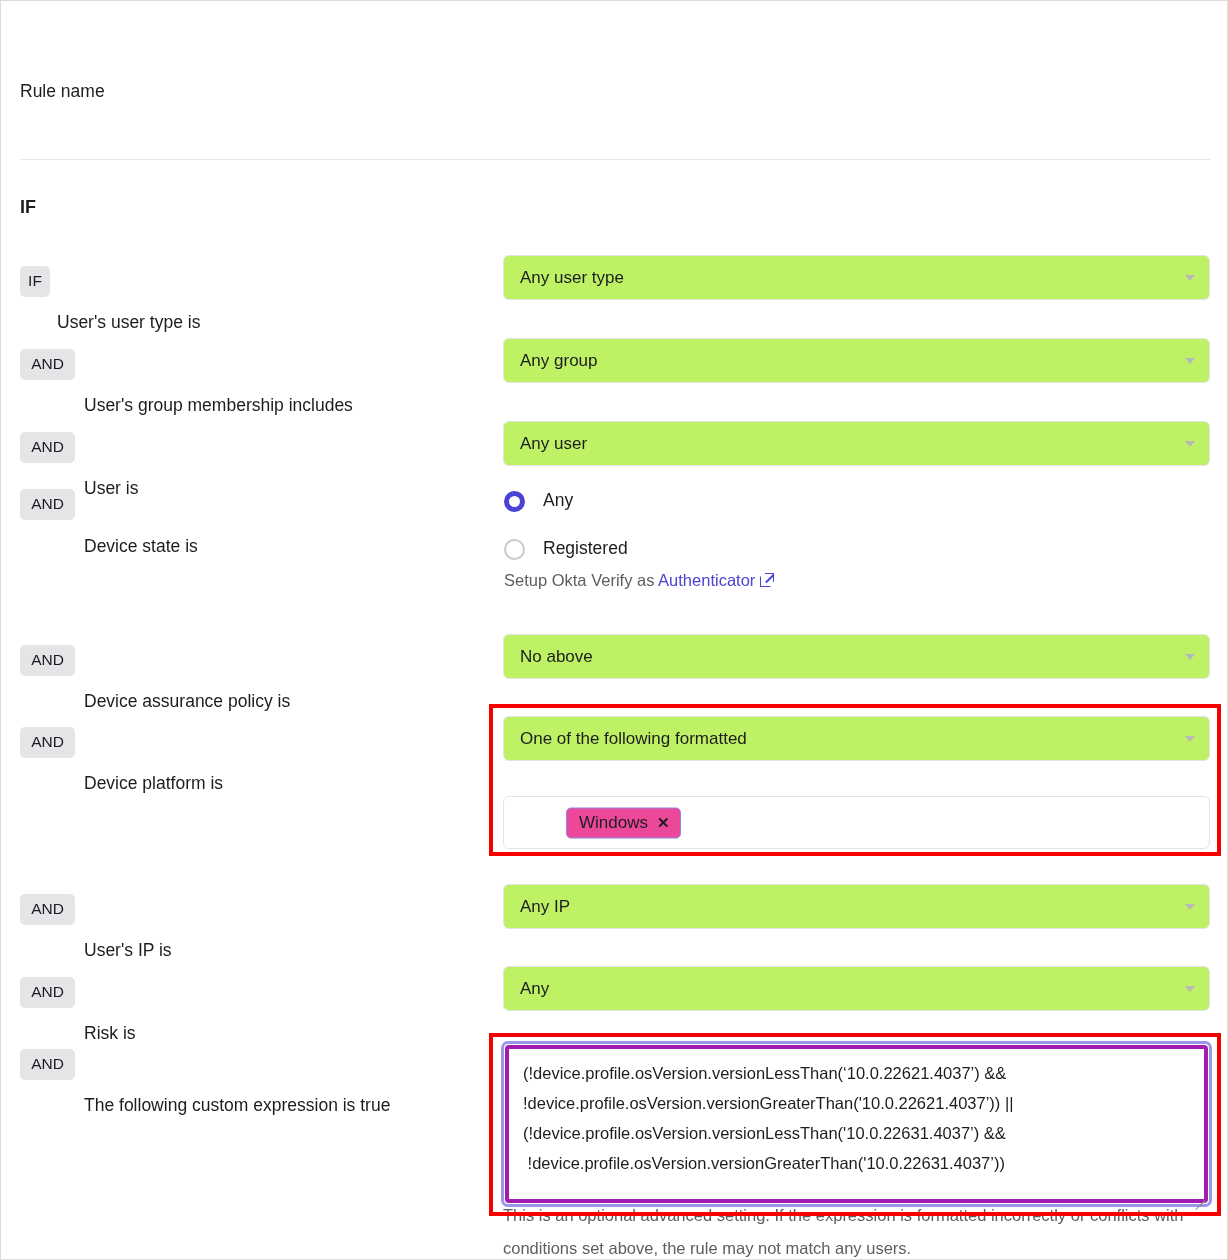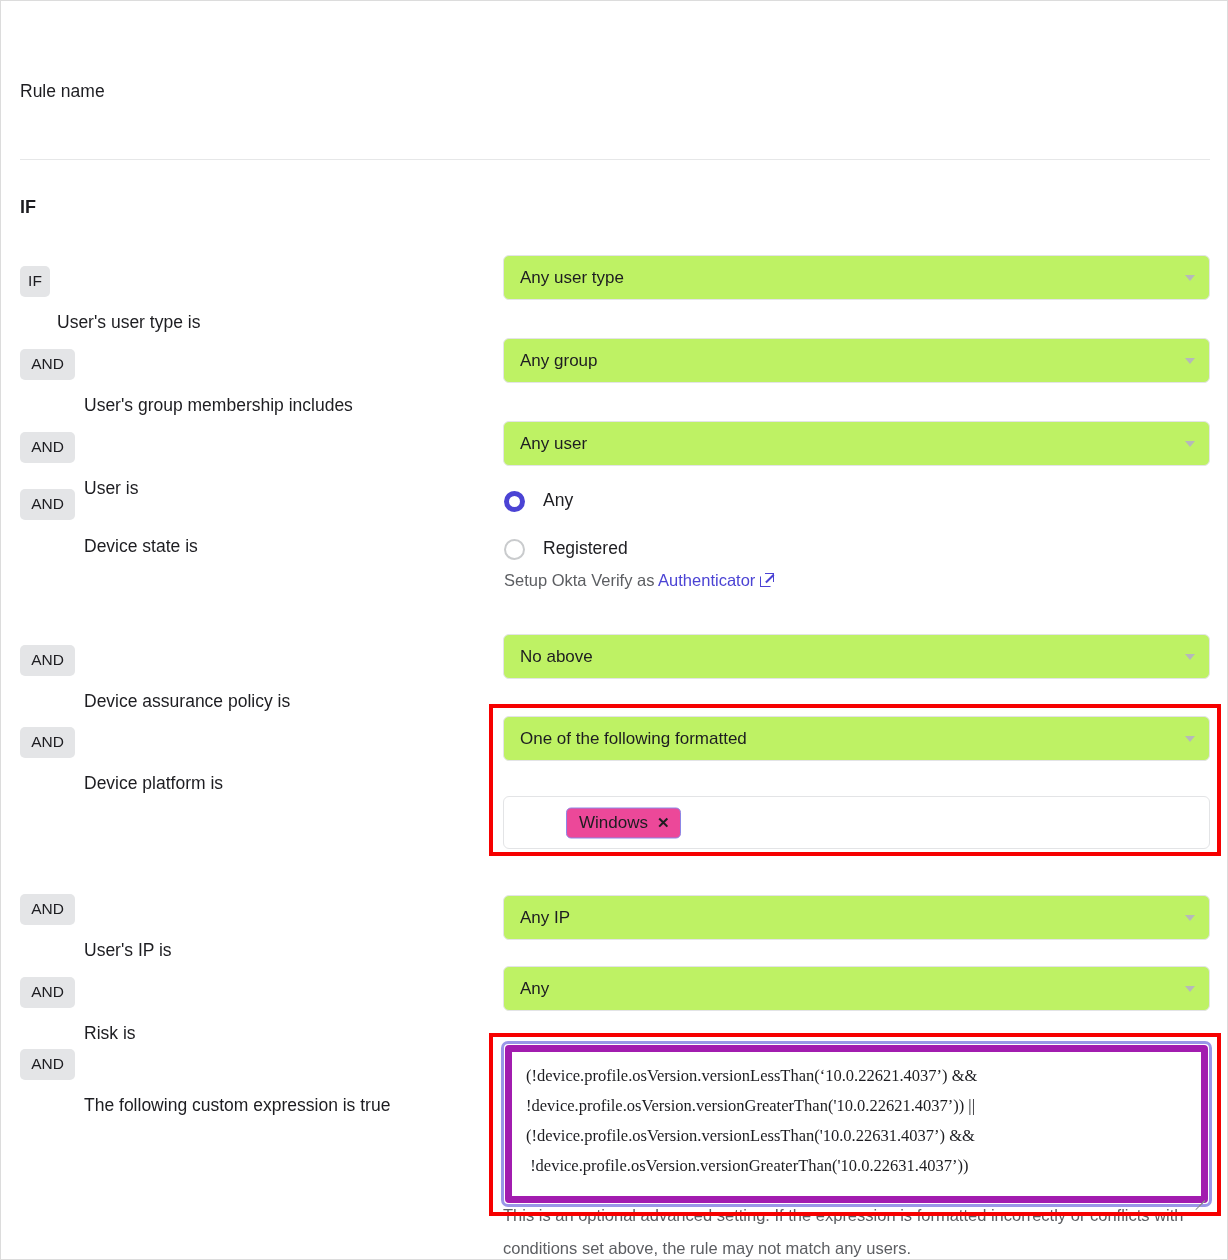--- a/index.html
+++ b/index.html
@@ -211,25 +211,25 @@
     position: absolute;
     left: 500px; top: 1040px;
     width: 711px; height: 166px;
     border-radius: 7px;
     border: 3px solid #9a96e8;
     background: #fff;
     padding: 1px;
   }
   .ta {
     width: 100%; height: 100%;
-    border: 7px solid #a21caf;
+    border: 4px solid #a21caf;
     border-radius: 4px;
     resize: none;
     outline: none;
-    font-family: Liberation Serif, serif;
+    font-family: Liberation Sans, sans-serif;
     font-size: 16.5px;
     line-height: 30px;
     color: #1d1d21;
     padding: 9px 16px 9px 14px;
     background: #fff;
     overflow-y: scroll;
     white-space: pre;
   }
   .ta::-webkit-scrollbar { width: 13px; }
   .ta::-webkit-scrollbar-track { background: #fafafa; }
@@ -338,21 +338,21 @@
     <div class="chipfield" style="top:80px;">
       <span class="pill"><span>Windows</span><span class="x">✕</span></span>
     </div>
   </div>
 
   <div class="red-box" style="left:488px; top:703px; width:732px; height:152px;"></div>
 
   <div class="cond-row" style="top:882px;">
     <span class="chip-op wide" style="top:11px;">AND</span>
     <span class="cond-label" style="left:83px; top:13px;">User's IP is</span>
-    <div class="select-box" style="top:12px;">
+    <div class="select-box" style="top:1px;">
       <span class="val">Any IP</span>
       <span class="caret"></span>
     </div>
   </div>
 
   <div class="cond-row" style="top:965px;">
     <span class="chip-op wide" style="top:11px;">AND</span>
     <span class="cond-label" style="left:83px; top:13px;">Risk is</span>
     <div class="select-box" style="top:0;">
       <span class="val">Any</span>

